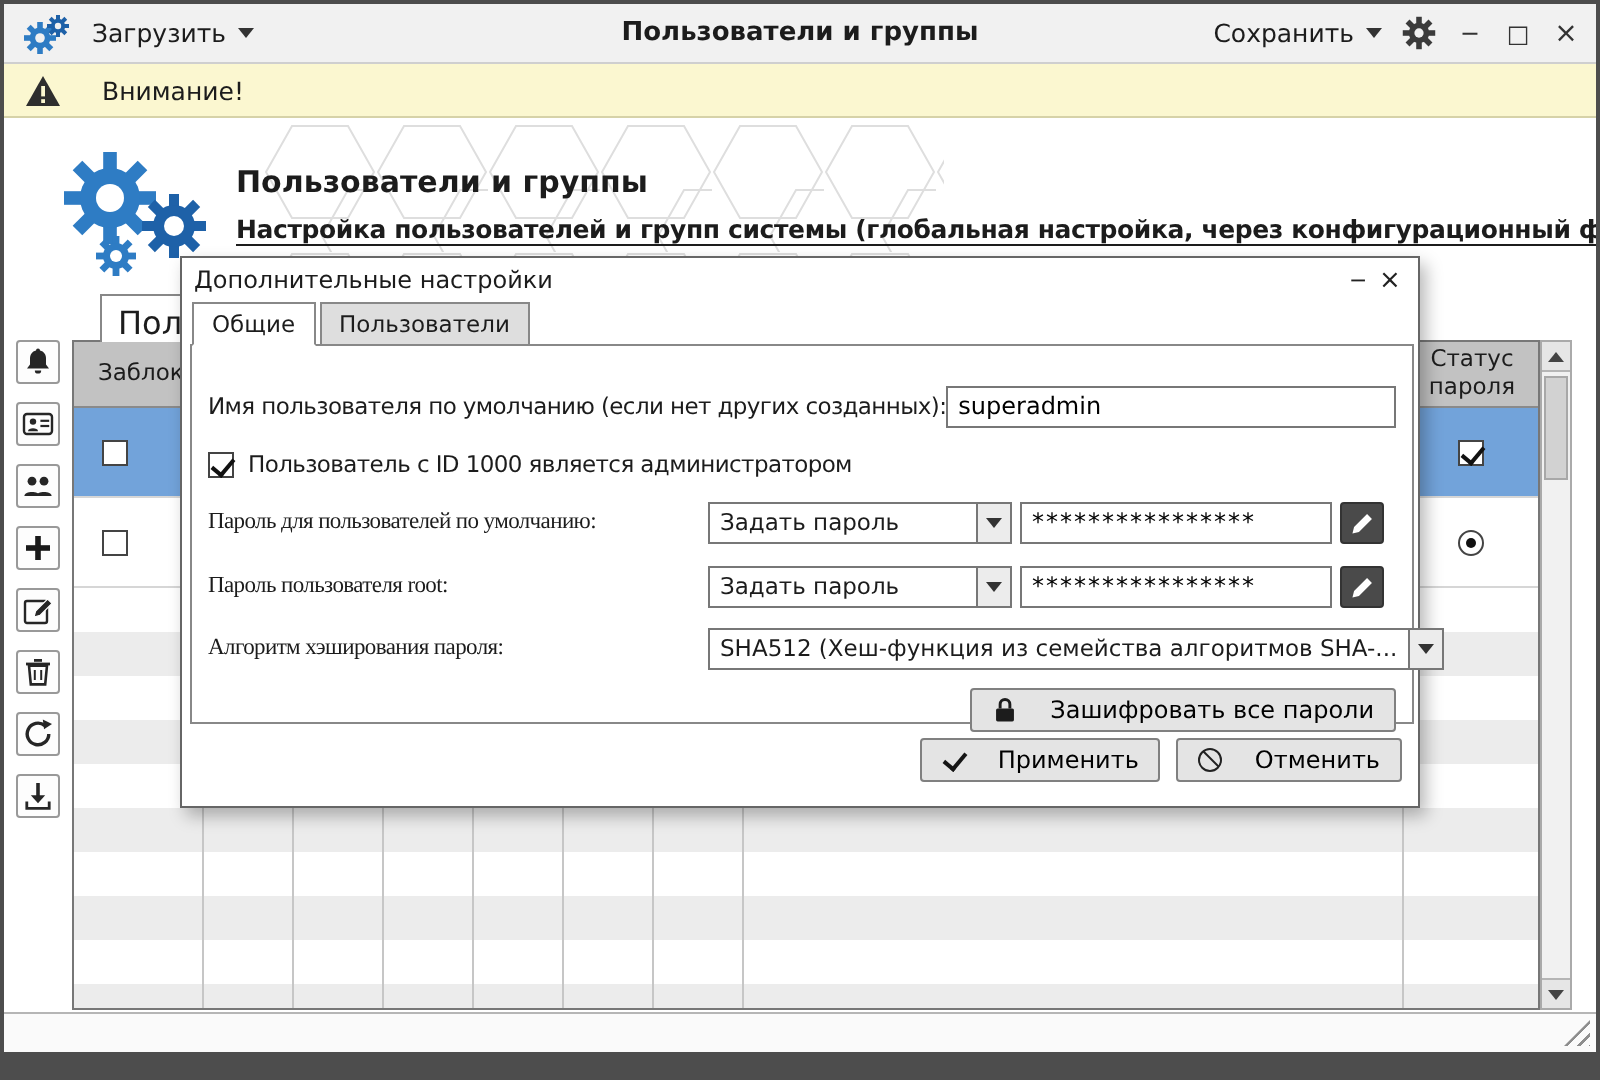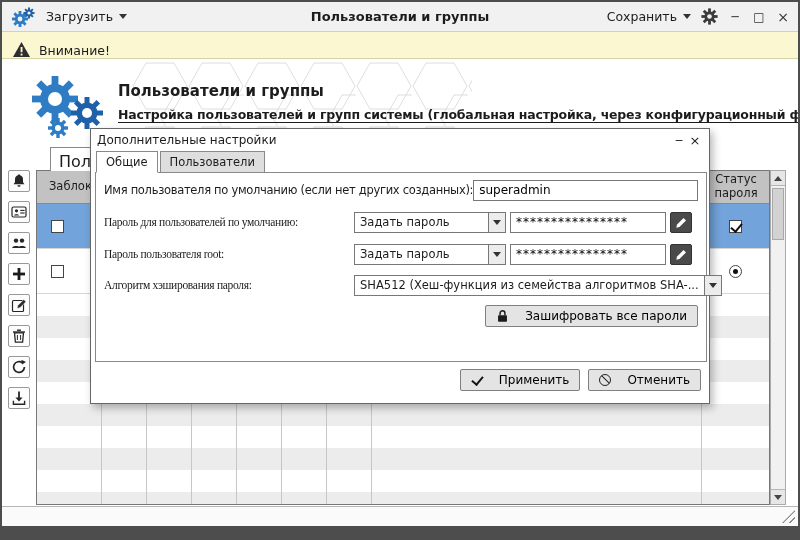--- a/index.html
+++ b/index.html
@@ -20,21 +20,21 @@
   .tb-title { position:absolute; left:0; right:0; text-align:center; font-size:13px;
               font-weight:bold; pointer-events:none; }
   .tb-right { margin-left:auto; display:flex; align-items:center; gap:10px;
               margin-right:8px; z-index:2; }
   .wc { font-size:12px; color:#333; width:14px; text-align:center; cursor:pointer; }
   .wc.close { font-size:14px; }
 
   
   .warnbar { position:absolute; left:0; top:30px; width:796px; height:27px;
              background:#fbf7d0; border-bottom:1px solid #d6d2a8;
-             display:flex; align-items:flex-end; gap:8px; padding-left:10px; z-index:19; }
+             display:flex; align-items:center; gap:20px; padding-left:10px; z-index:19; }
   .warnbar span { font-size:12.5px; }
 
   
   .hexes { position:absolute; left:130px; top:60px; z-index:0; }
   .ph-icon { position:absolute; left:26px; top:70px; z-index:1; }
   .ph-title { position:absolute; left:116px; top:80px; font-size:15px; font-weight:bold; z-index:1; }
   .ph-sub { position:absolute; left:116px; top:105px; font-size:12.5px; font-weight:bold;
             letter-spacing:-0.2px; white-space:nowrap; text-decoration:underline;
             text-underline-offset:3px; z-index:1; }
 
@@ -96,21 +96,21 @@
   .dlg-btn { width:16px; text-align:center; font-size:11px; color:#222; cursor:pointer; }
   .dlg-btn.close { font-size:13px; }
   .dlg-tabs { position:absolute; left:5px; top:22px; display:flex; gap:2px; z-index:3; }
   .dtab { height:22px; line-height:21px; padding:0 9px; font-size:11.5px; border:1px solid #888;
           background:#dedede; cursor:pointer; }
   .dtab.active { background:#fff; border-bottom-color:#fff; }
   .dlg-content { position:absolute; left:4px; top:43px; width:612px; height:190px;
                  border:1px solid #888; padding:6px 8px 0 8px; background:#fff; }
   .frow { display:flex; align-items:center; }
   .frow label { font-size:11.5px; letter-spacing:-0.3px; white-space:nowrap; }
-  .r1 { margin-top:0; height:22px; }
+  .r1 { margin-top:13px; height:22px; }
   .r2 { margin-top:10px; height:16px; gap:7px; }
   .r3,.r4 { margin-top:10px; height:22px; }
   .r5 { margin-top:9px; height:22px; }
   .r6 { margin-top:9px; height:22px; justify-content:flex-end; }
   .w250 { width:250px; flex:none;font-family:Liberation Serif, serif; }
   .txt { height:21px; border:1px solid #777; font-size:12px; padding:0 5px;
          font-family:"DejaVu Sans", sans-serif; background:#fff; }
   .in-user { width:234px; margin-left:auto; }
   .pass { width:156px; margin-left:4px; letter-spacing:1px; }
   .select { height:21px; border:1px solid #777; background:#fff; display:flex;
@@ -381,20 +381,24 @@
     </div>
     <div class="dlg-tabs">
       <div class="dtab active">Общие</div>
       <div class="dtab">Пользователи</div>
     </div>
     <div class="dlg-content">
       <div class="frow r1">
         <label>Имя пользователя по умолчанию (если нет других созданных):</label>
         <input class="txt in-user" value="superadmin" style="">
       </div>
+      <div class="frow r2">
+        <span class="cb checked"></span>
+        <label>Пользователь с ID 1000 является администратором</label>
+      </div>
       <div class="frow r3">
         <label class="w250">Пароль для пользователей по умолчанию:</label>
         <div class="select sel-w">
           <span class="sel-text">Задать пароль</span>
           <span class="sel-arrow">
               <i class="tri-down"></i>
             </span>
         </div>
         <input class="txt pass" value="****************" style="">
         <button class="pencil-btn">

